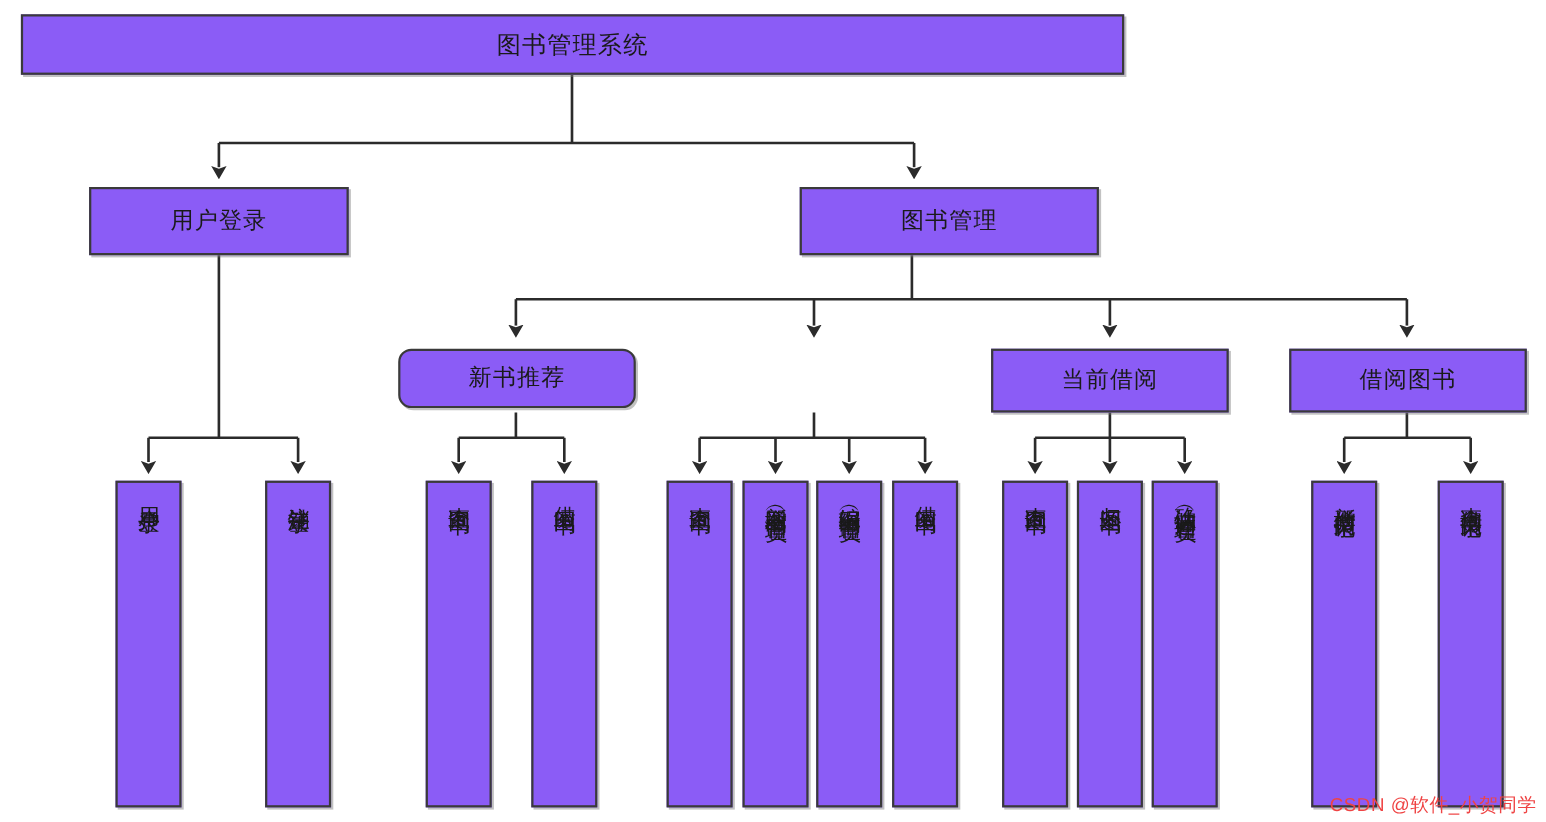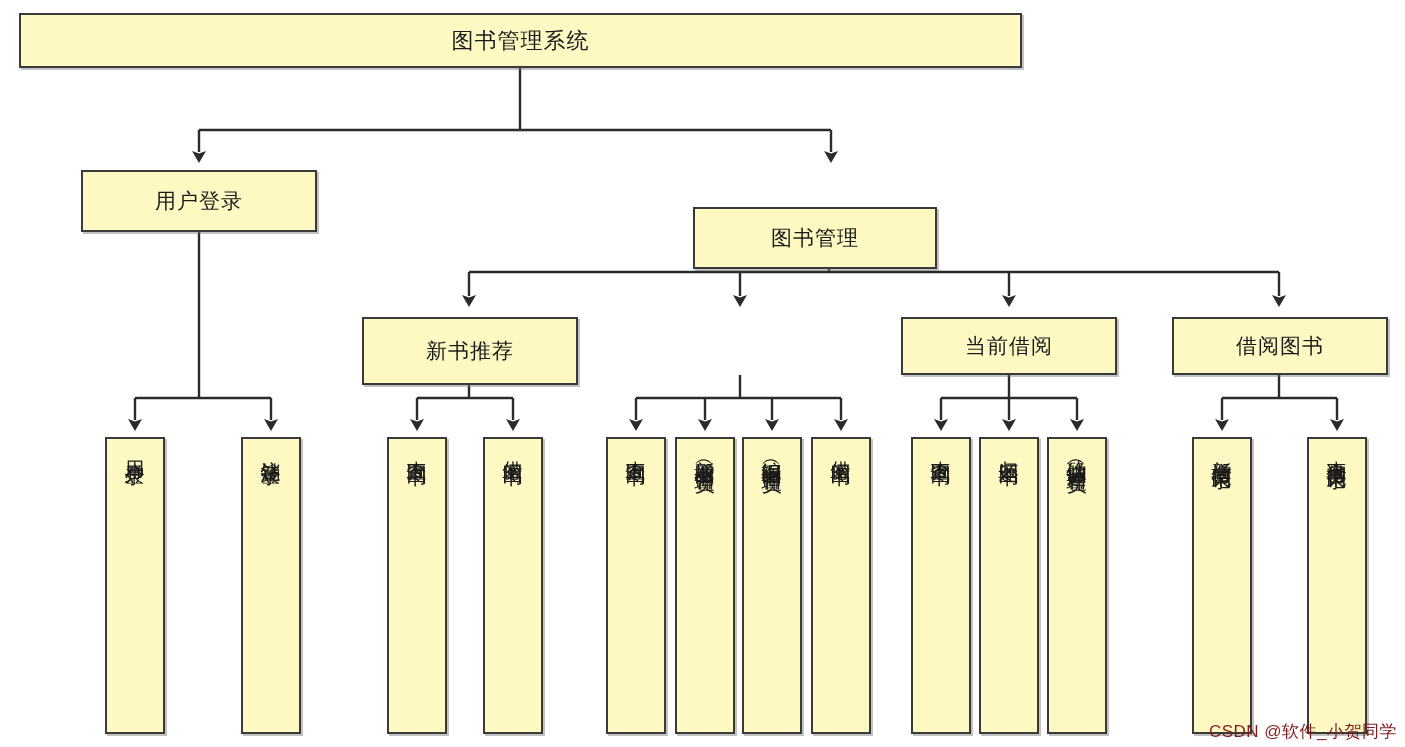--- a/index.html
+++ b/index.html
@@ -14,21 +14,21 @@
     position: relative;
     width: 1405px;
     height: 747px;
     background: #ffffff;
     overflow: hidden;
   }
   .node {
     position: absolute;
     box-sizing: border-box;
     border: 2px solid #3a3a3a;
-    background: #fef9c3;
+    background: #8b5cf6;
     display: flex;
     align-items: center;
     justify-content: center;
     color: #1a1a1a;
   }
   .node.shadowed {
     box-shadow: 2px 2px 0 0 rgba(120,120,120,0.45);
   }
   .node-label {
     display: block;
@@ -74,21 +74,21 @@
   }
   .arrow-head {
     fill: #2b2b2b;
     stroke: none;
   }
   #watermark {
     position: absolute;
     right: 8px;
     bottom: 4px;
     font-size: 17px;
-    color: #7f1d1d;
+    color: #ef4444;
     letter-spacing: 0.5px;
     white-space: nowrap;
   }
 </style>
 </head>
 <body>
 
 <div id="canvas">
 
   <svg class="edges" viewBox="0 0 1405 747">
@@ -139,25 +139,25 @@
     <line x1="1337" y1="398" x2="1337" y2="420" marker-end="url(#ah)"></line>
   </svg>
 
   <div class="node h-node root shadowed" style="left:19px; top:13px; width:1003px; height:55px;">
     <span class="node-label">图书管理系统</span>
   </div>
 
   <div class="node h-node shadowed" style="left:81px; top:170px; width:236px; height:62px;">
     <span class="node-label">用户登录</span>
   </div>
-  <div class="node h-node shadowed" style="left:693px; top:170px; width:244px; height:62px;margin-top:37px;">
+  <div class="node h-node shadowed" style="left:727px; top:170px; width:272px; height:62px;">
     <span class="node-label">图书管理</span>
   </div>
 
-  <div class="node h-node shadowed" style="left:362px; top:317px; width:216px; height:68px;">
+  <div class="node h-node shadowed" style="left:362px; top:317px; width:216px; height:54px;border-radius:12px;">
     <span class="node-label">新书推荐</span>
   </div>
   <div class="node h-node shadowed" style="left:901px; top:317px; width:216px; height:58px;justify-content:center;">
     <span class="node-label">当前借阅</span>
   </div>
   <div class="node h-node shadowed" style="left:1172px; top:317px; width:216px; height:58px;">
     <span class="node-label">借阅图书</span>
   </div>
 
   <div class="node v-node shadowed" style="left:105px; top:437px; width:60px; height:297px;">

